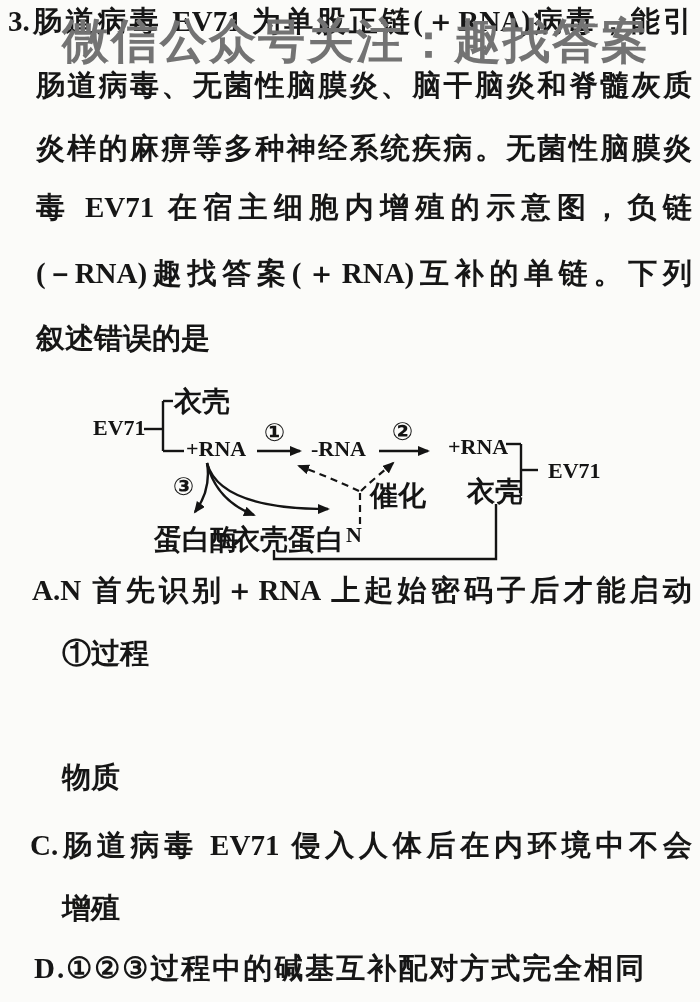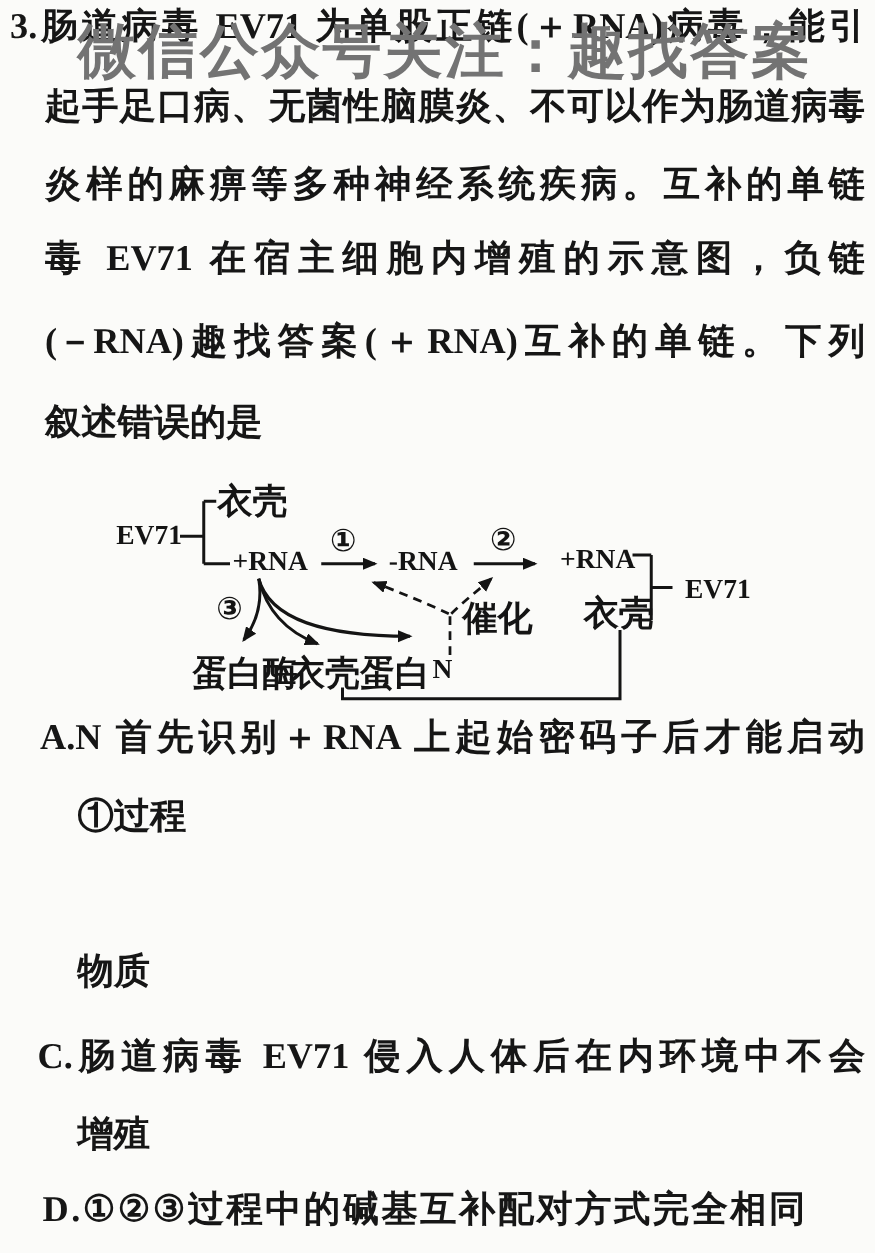--- a/index.html
+++ b/index.html
@@ -56,22 +56,22 @@
   .lat21{font-size:22px;font-family:"Liberation Serif","DejaVu Serif",serif;}
   .circ{font-size:25px;font-family:"DejaVu Sans","Liberation Sans",sans-serif;font-weight:bold;}
   .dspread{letter-spacing:2px;}
 </style>
 </head>
 <body>
 
 <div class="page">
 
   <div class="tline jline" style="left:8px;top:4px;">3.肠道病毒 EV71 为单股正链(＋RNA)病毒，能引</div>
-  <div class="tline jline" style="left:36px;top:68px;">起手足口病、无菌性脑膜炎、不可以作为肠道病毒</div>
-  <div class="tline jline" style="left:36px;top:131px;">炎样的麻痹等多种神经系统疾病。互补的单链</div>
+  <div class="tline jline" style="left:36px;top:68px;">肠道病毒、无菌性脑膜炎、脑干脑炎和脊髓灰质</div>
+  <div class="tline jline" style="left:36px;top:131px;">炎样的麻痹等多种神经系统疾病。无菌性脑膜炎</div>
   <div class="tline jline" style="left:36px;top:190px;">毒 EV71 在宿主细胞内增殖的示意图，负链</div>
   <div class="tline jline" style="left:36px;top:256px;">(－RNA)趣找答案(＋RNA)互补的单链。下列</div>
   <div class="tline" style="left:36px;top:321px;right:auto;">叙述错误的是</div>
 
   <div class="watermark">微信公众号关注：趣找答案</div>
 
   <div class="diagram">
     <svg width="600" height="196" viewBox="0 0 600 196">
       <defs>
         <marker id="ah" markerUnits="userSpaceOnUse" markerWidth="14" markerHeight="12" refX="10" refY="5" orient="auto">

